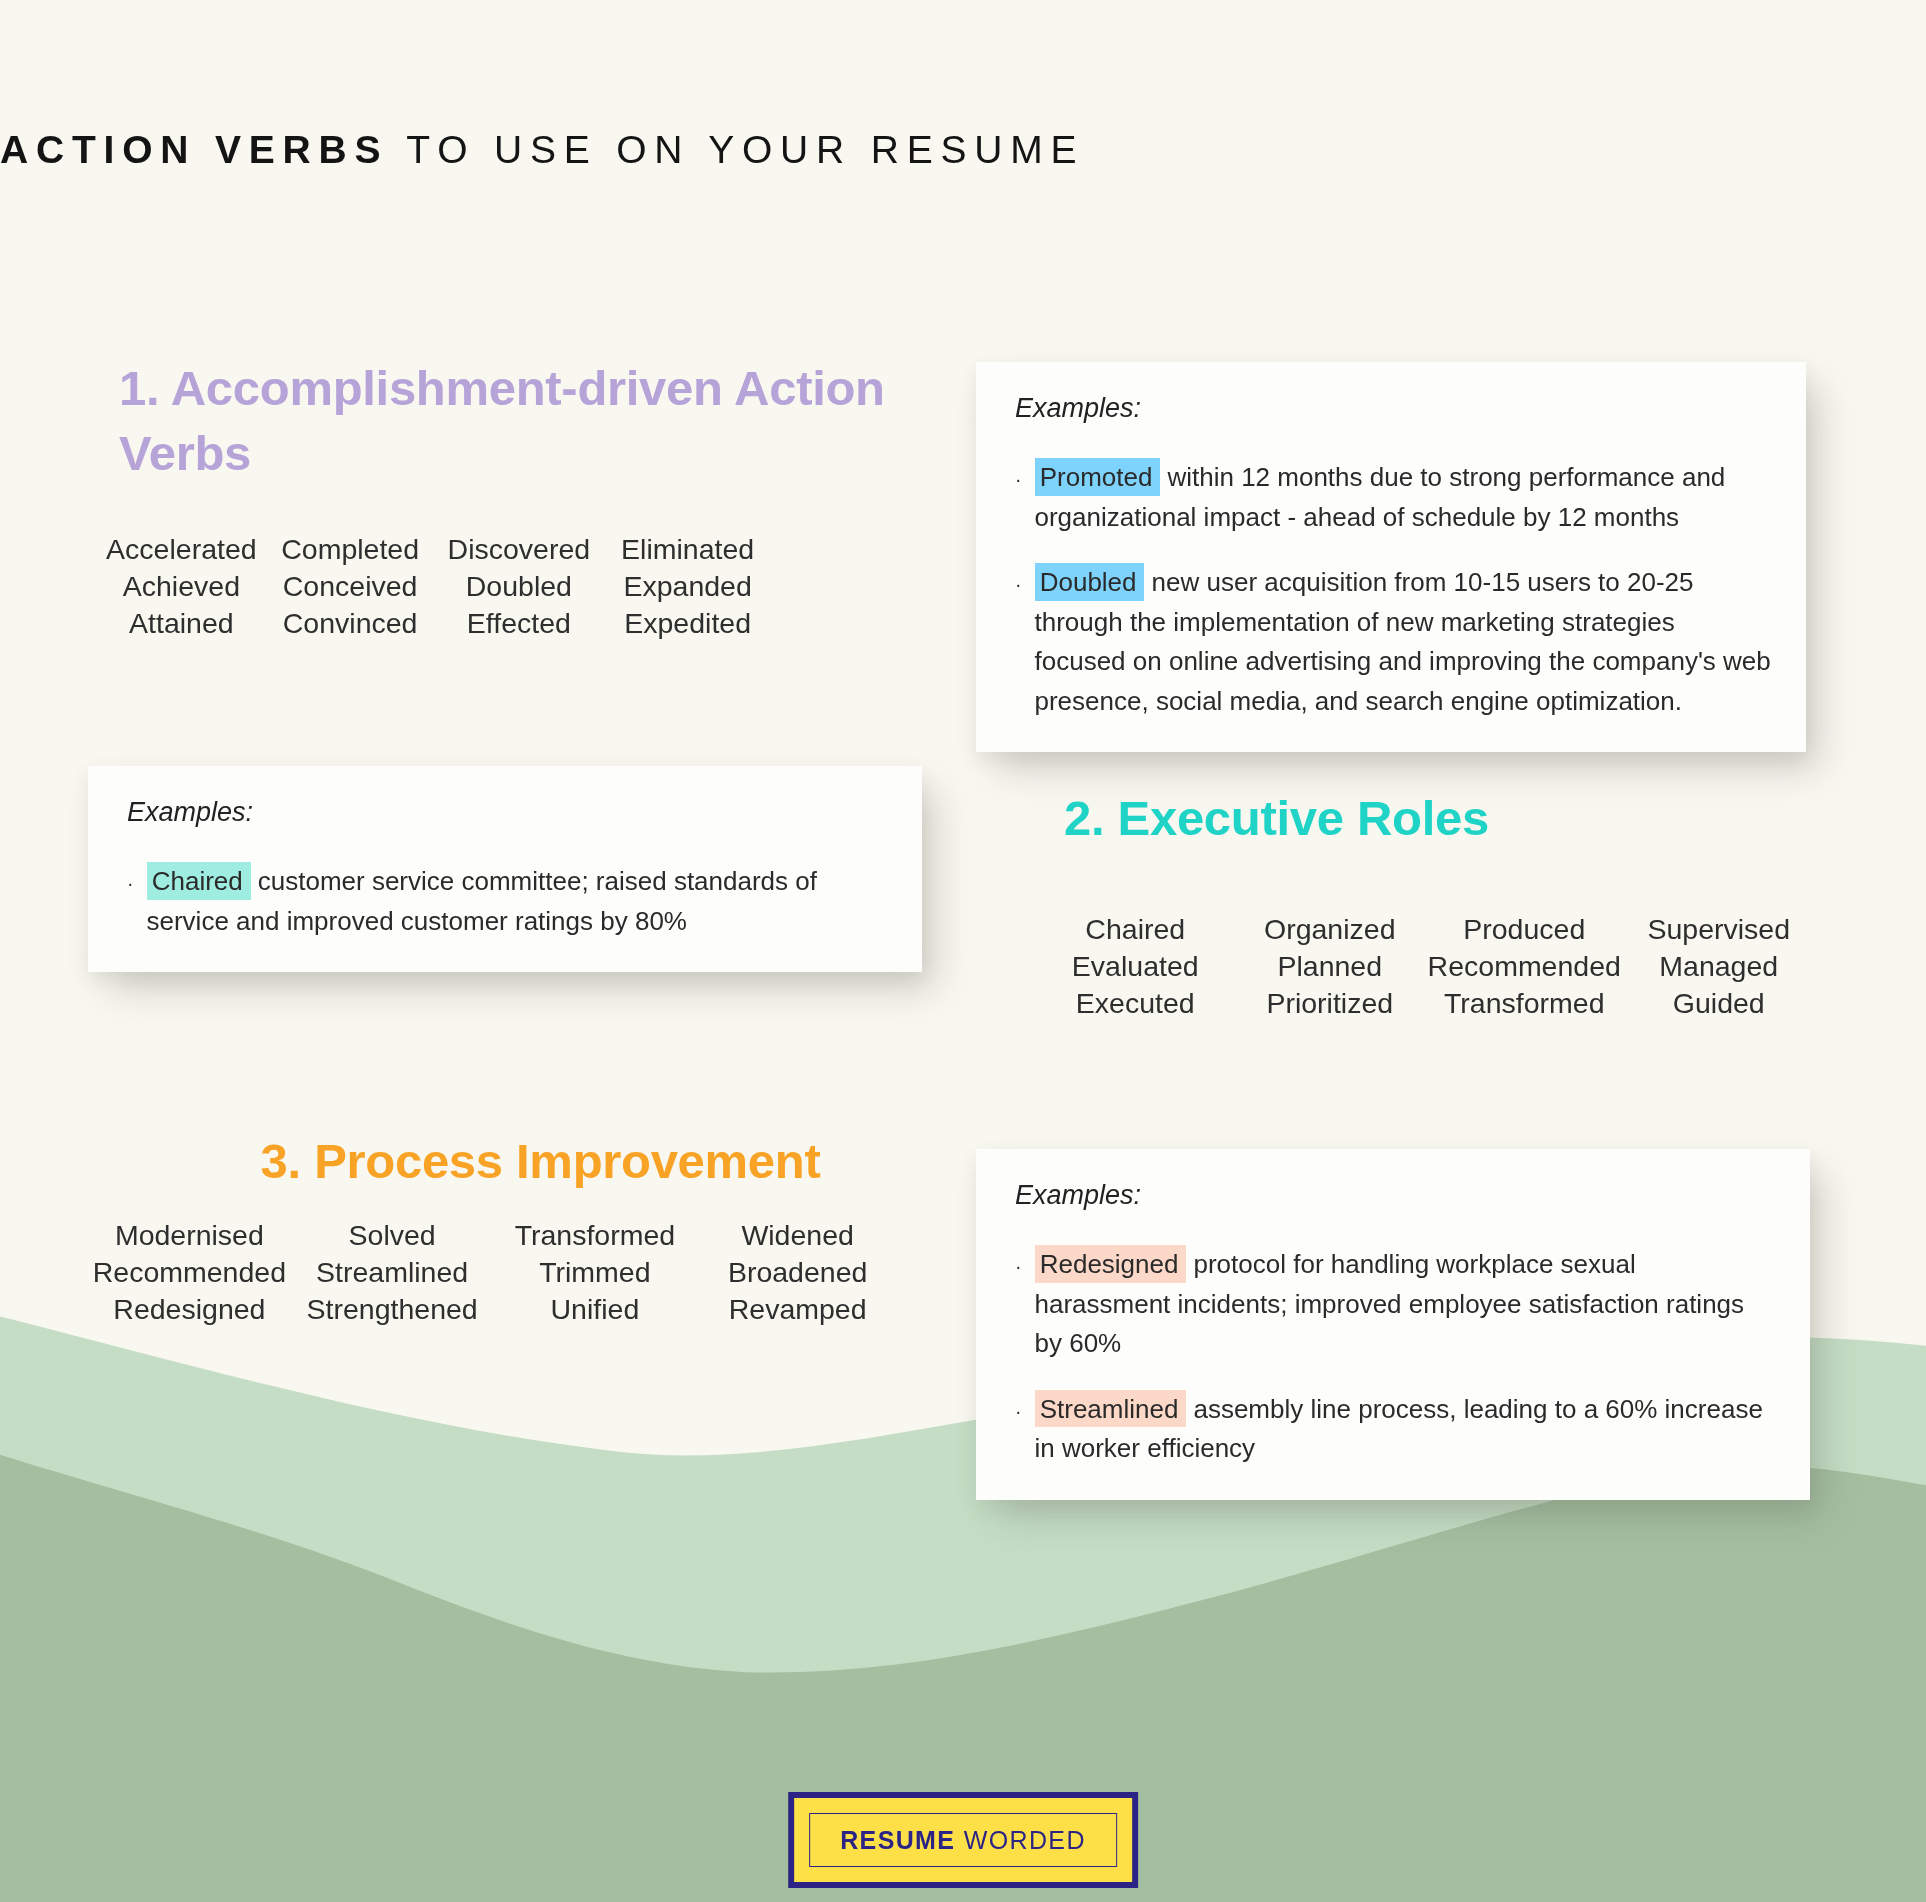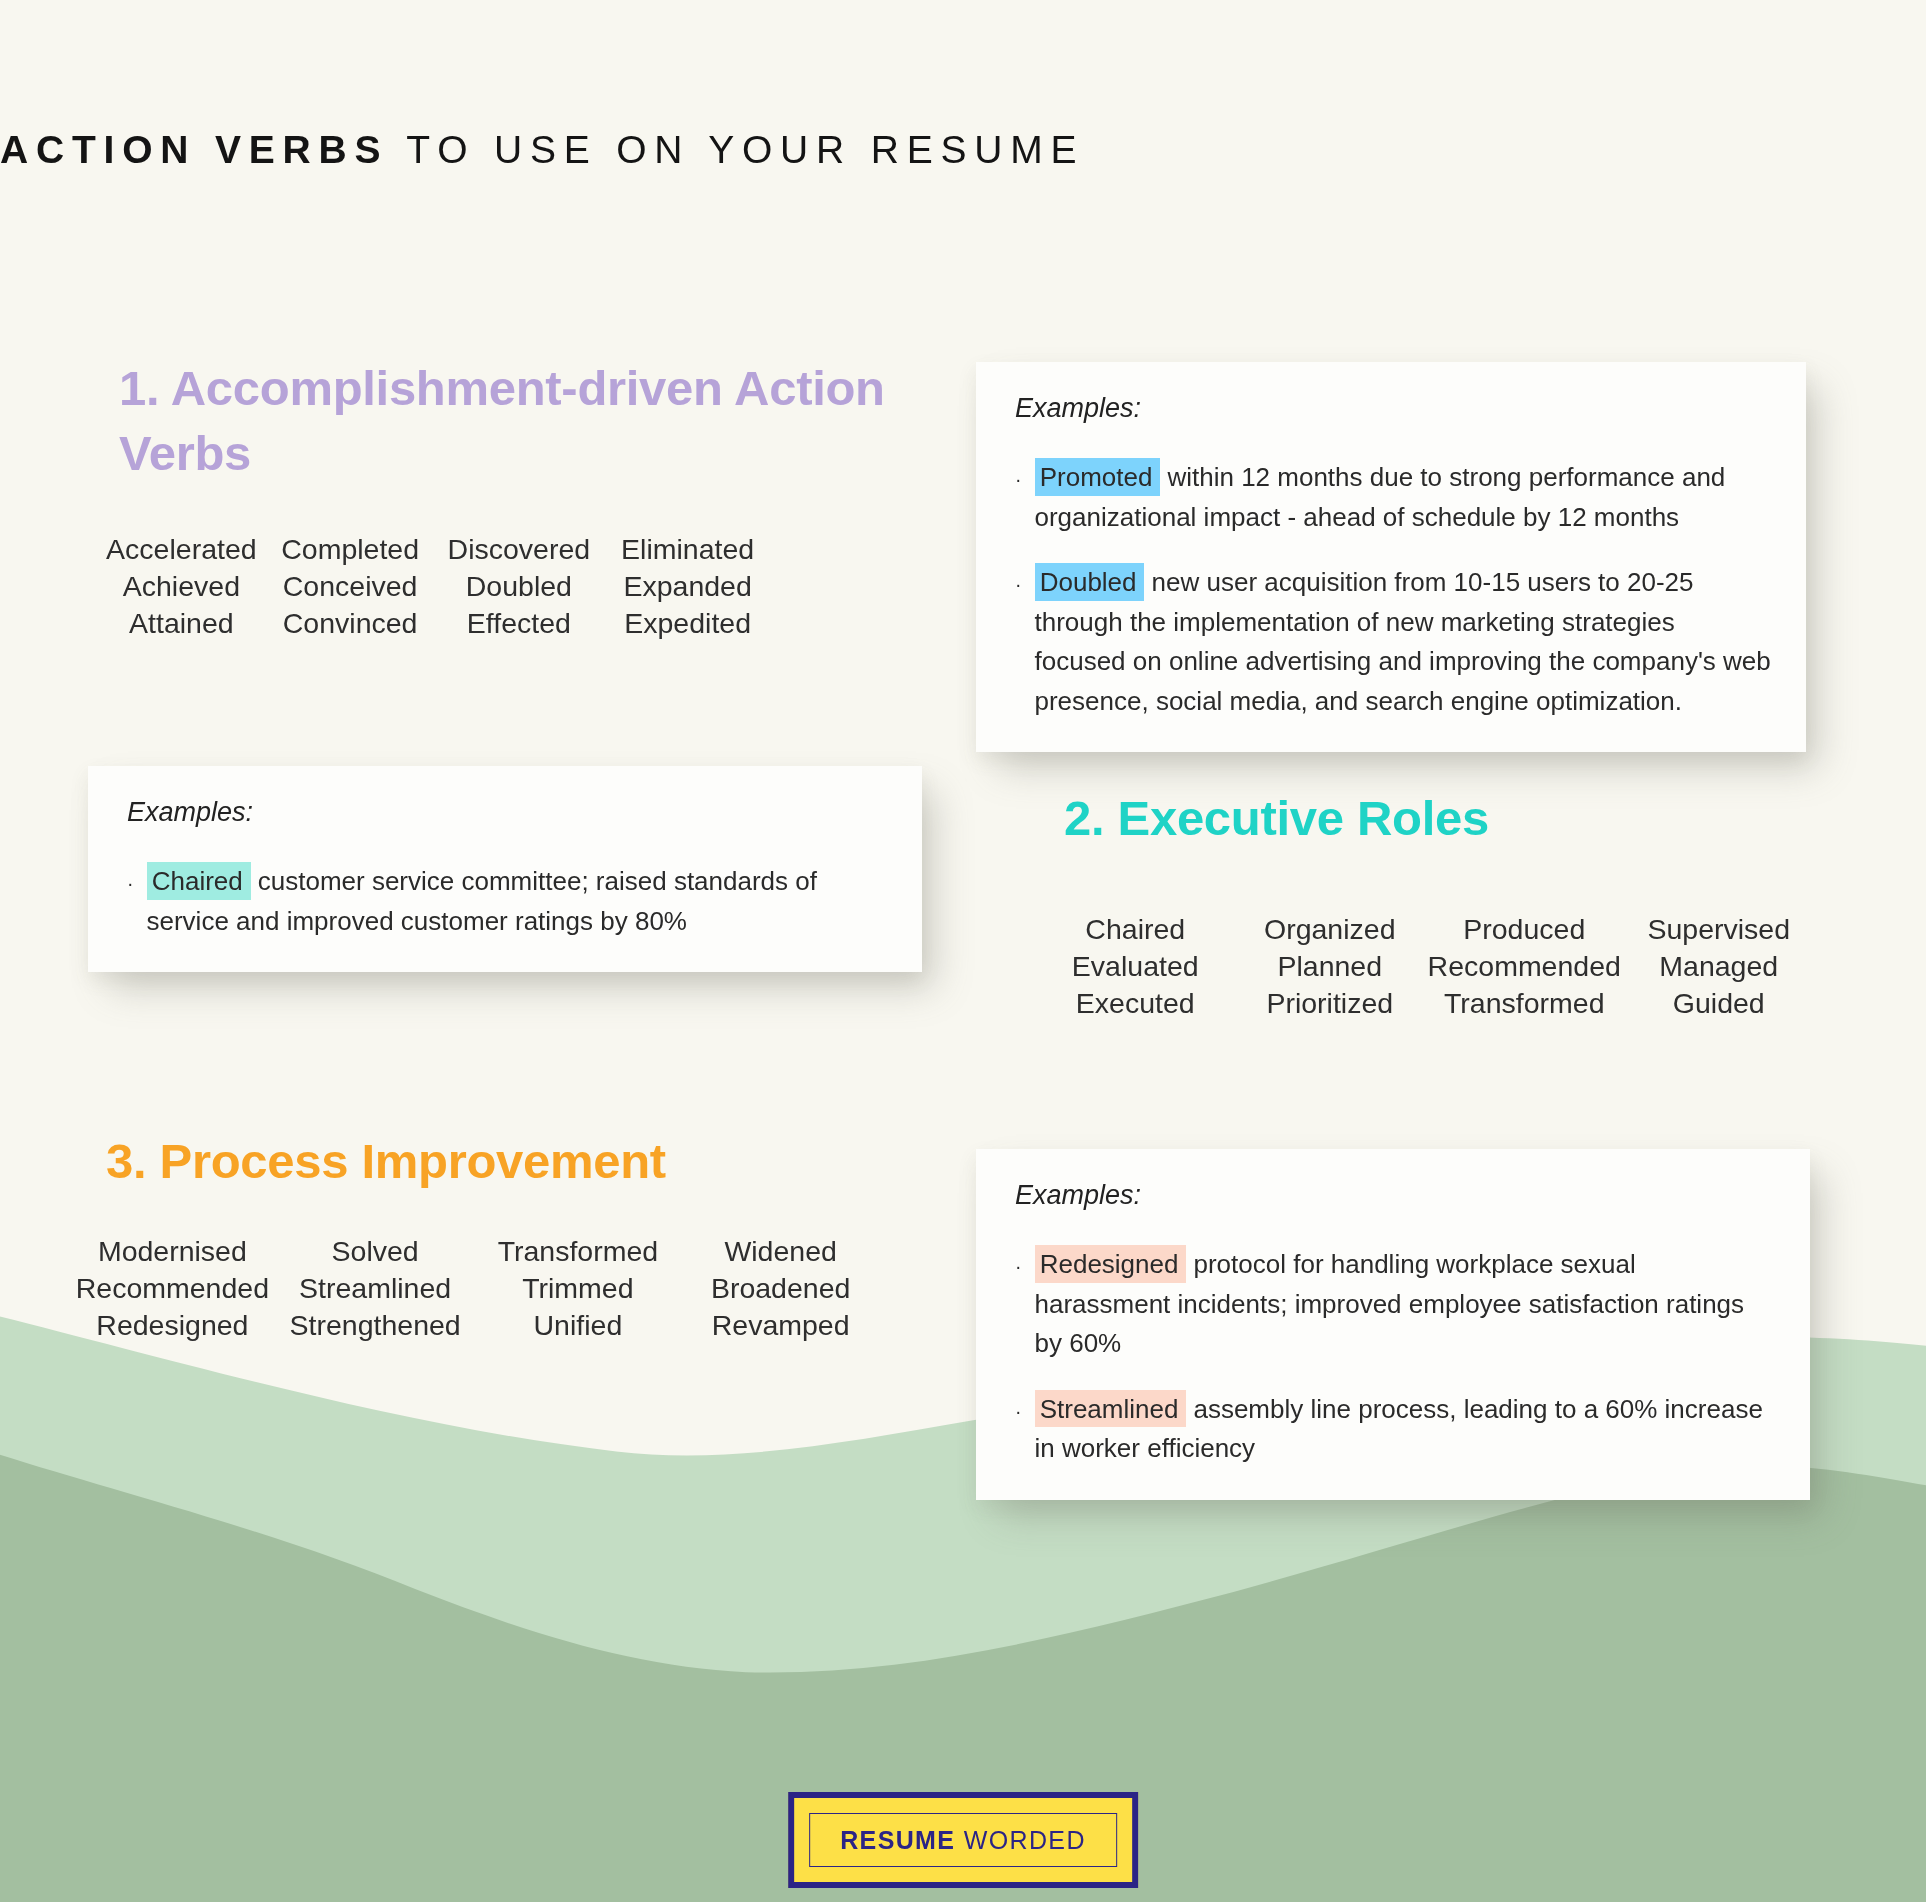--- a/index.html
+++ b/index.html
@@ -29,31 +29,31 @@
   
   .sec-heading{
     position:absolute;
     font-weight:700;
     font-size:49px;
     line-height:1.32;
     letter-spacing:-0.3px;
   }
   .sec-heading.s1{left:119px;top:356px;width:837px;color:#b6a3d8;}
   .sec-heading.s2{left:1064px;top:786px;width:778px;color:#1fd3c6;}
-  .sec-heading.s3{left:106px;top:1129px;width:843px;color:#f8a325;}
+  .sec-heading.s3{left:119px;top:1129px;width:843px;color:#f8a325;text-align:center;}
 
   
   .word-grid{
     position:absolute;
     display:grid;
     grid-template-columns:repeat(4,1fr);
   }
   .word-grid.g1{left:97px;top:531px;width:675px;}
   .word-grid.g2{left:1038px;top:911px;width:778px;}
-  .word-grid.g3{left:71px;top:1217px;width:811px;margin-top:16px;}
+  .word-grid.g3{left:88px;top:1217px;width:811px;}
   .word-col{display:flex;flex-direction:column;align-items:center;}
   .word{
     font-size:28.5px;
     line-height:37px;
     color:#2e2e2e;
     text-align:center;
     white-space:nowrap;
   }
 
   

